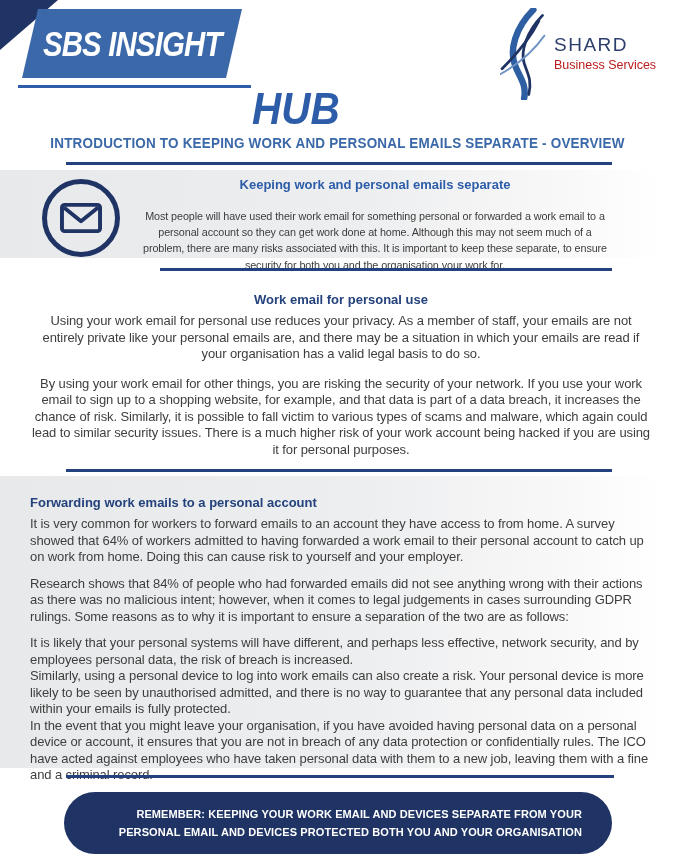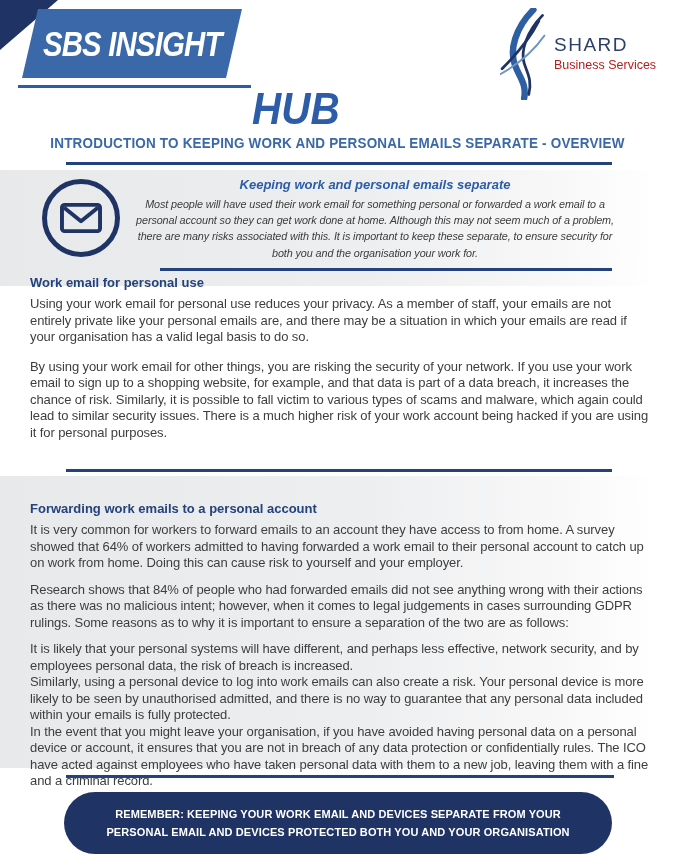--- a/index.html
+++ b/index.html
@@ -25,39 +25,39 @@
     font-size:14.5px;font-weight:700;color:#3a68a8;letter-spacing:.2px;transform:scaleX(.93);}
   
   .rule{position:absolute;height:2.5px;background:#23427e;}
   .rule-1{left:66px;top:162px;width:546px;}
   .rule-2{left:160px;top:268px;width:452px;}
   .rule-3{left:66px;top:469px;width:546px;}
   .rule-4{left:66px;top:775px;width:548px;}
   
   .panel{background:linear-gradient(90deg,#e8e9eb 0%,#edeeef 55%,#f8f8f9 85%,#ffffff 100%);
     border-radius:0 12px 12px 0;}
-  .callout{position:absolute;left:0;top:170px;width:660px;height:116px;font-style:italic;}
+  .callout{position:absolute;left:0;top:170px;width:660px;height:88px;}
   .mail-badge{position:absolute;left:42px;top:9px;width:68px;height:68px;border:5px solid #1f3464;
     border-radius:50%;display:flex;align-items:center;justify-content:center;background:transparent;}
   .callout-text{position:absolute;left:126px;top:7px;width:498px;text-align:center;}
   .callout-text h3{margin:0 0 3px 0;font-size:13px;font-weight:700;color:#2d5ca8;}
-  .callout-text p{margin:4px;font-size:10.8px;line-height:16.2px;color:#3c3c3c;letter-spacing:-.1px;}
+  .callout-text p{margin:16px;font-size:10.8px;line-height:16.2px;color:#3c3c3c;letter-spacing:-.1px;}
   
   .section{position:absolute;left:30px;width:622px;}
-  .sec-1{top:275px;height:192px;}
+  .sec-1{top:292px;height:192px;text-align:center;}
   .band{position:absolute;left:0;top:476px;width:660px;height:292px;}
-  .sec-2{position:absolute;left:30px;top:25px;width:622px;}
+  .sec-2{position:absolute;left:30px;top:19px;width:622px;}
   .section h2,.sec-2 h2{margin:0 0 6px 0;font-size:13px;font-weight:700;color:#24427c;}
   .section p,.sec-2 p{margin:0 0 13px 0;font-size:13px;line-height:16.5px;color:#3e3e3e;letter-spacing:-.1px;}
   .sec-2 p{margin-bottom:10px;}
   .sec-2 p.tight{margin-bottom:0;}
   
   .pill{position:absolute;left:64px;top:792px;width:548px;height:62px;background:#1f3464;
     border-radius:31px;display:flex;align-items:center;justify-content:center;}
-  .pill span{display:block;padding:0 30px;text-align:center;color:#ffffff;
+  .pill span{display:block;padding:0 30px;text-align:right;color:#ffffff;
     font-size:11px;font-weight:700;line-height:1.65;letter-spacing:.1px;}
 </style>
 </head>
 <body>
 
 <div class="page">
 
   <div class="corner-tri"></div>
 
   <div class="brand-plate">

